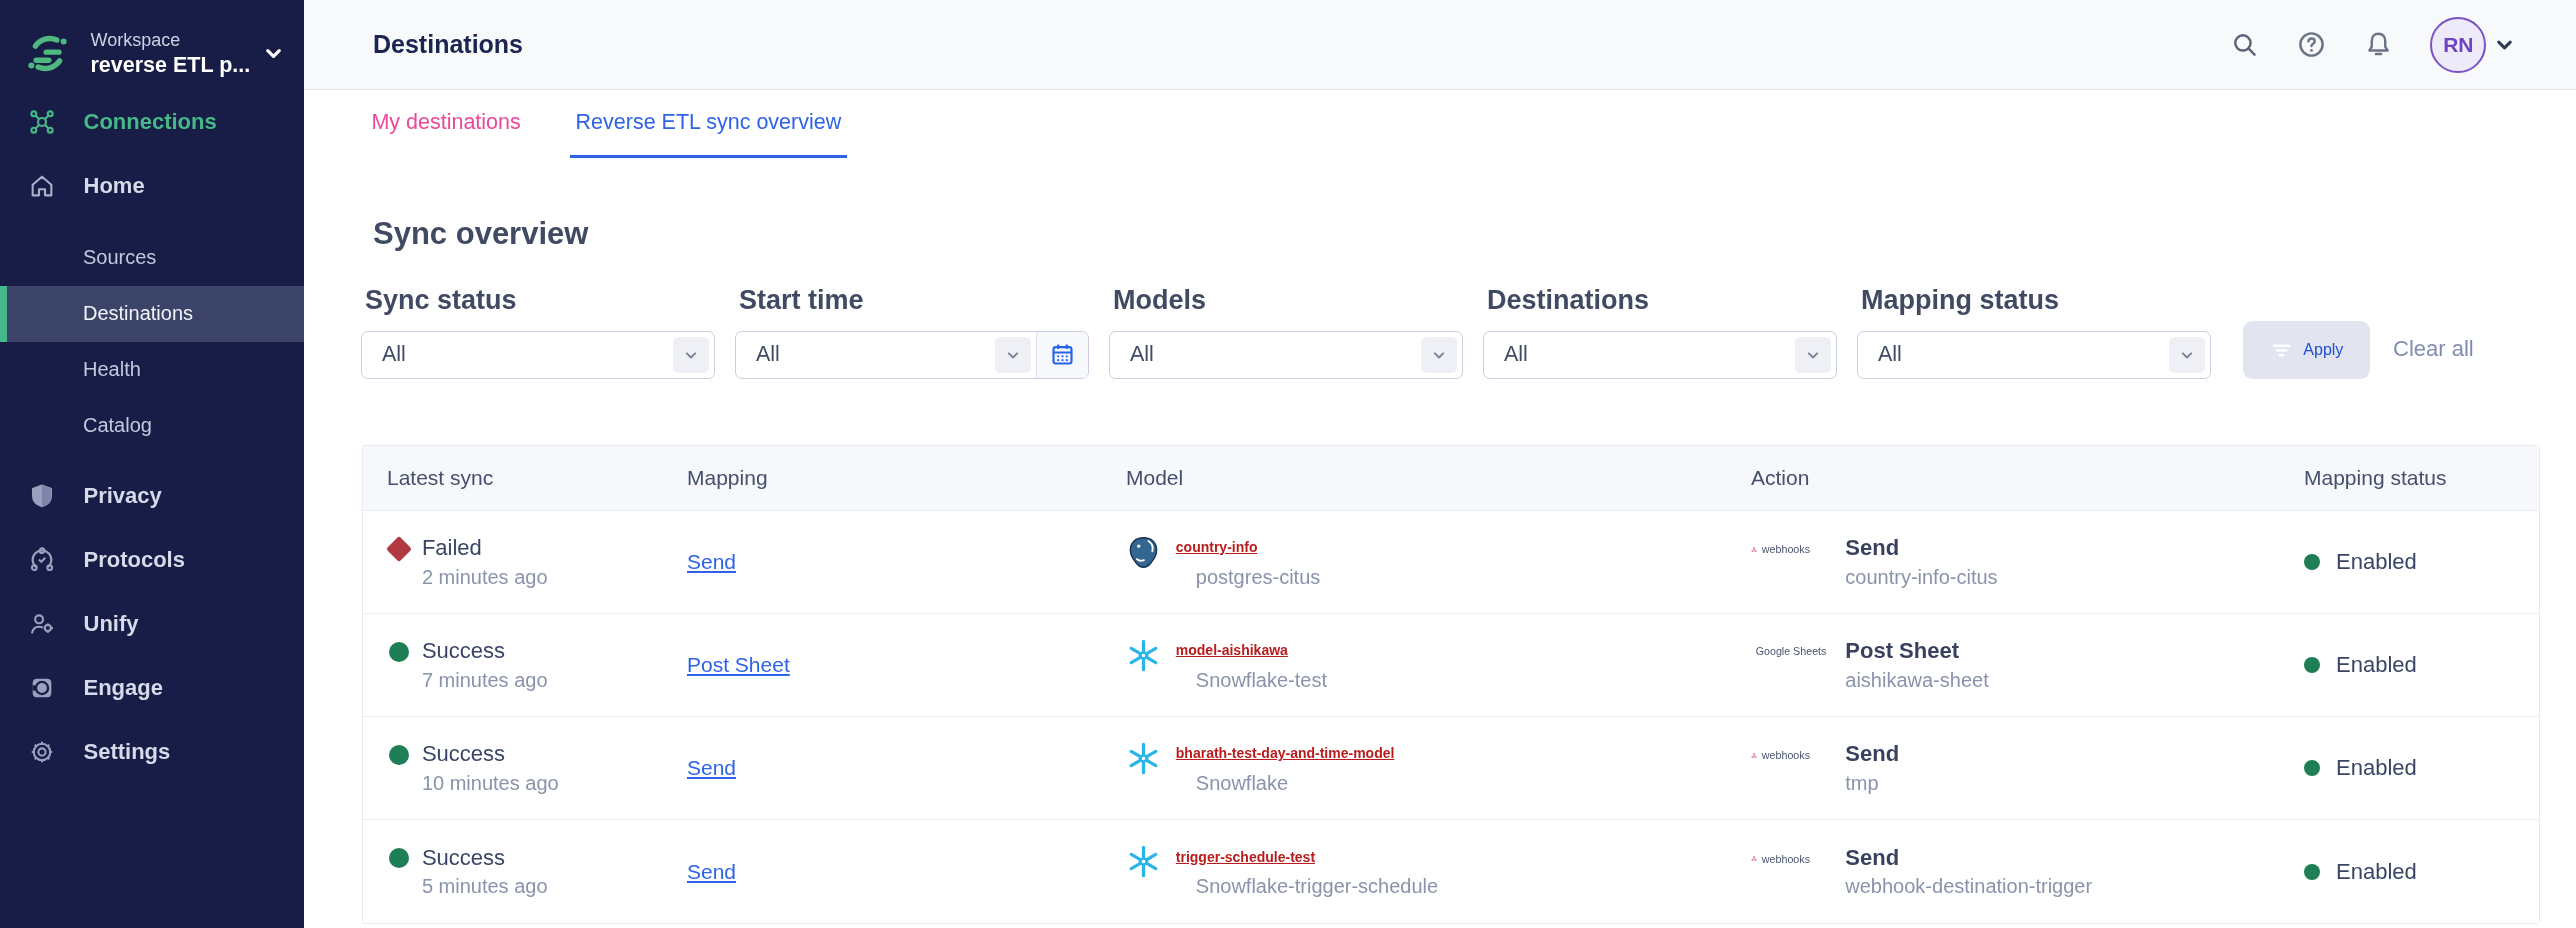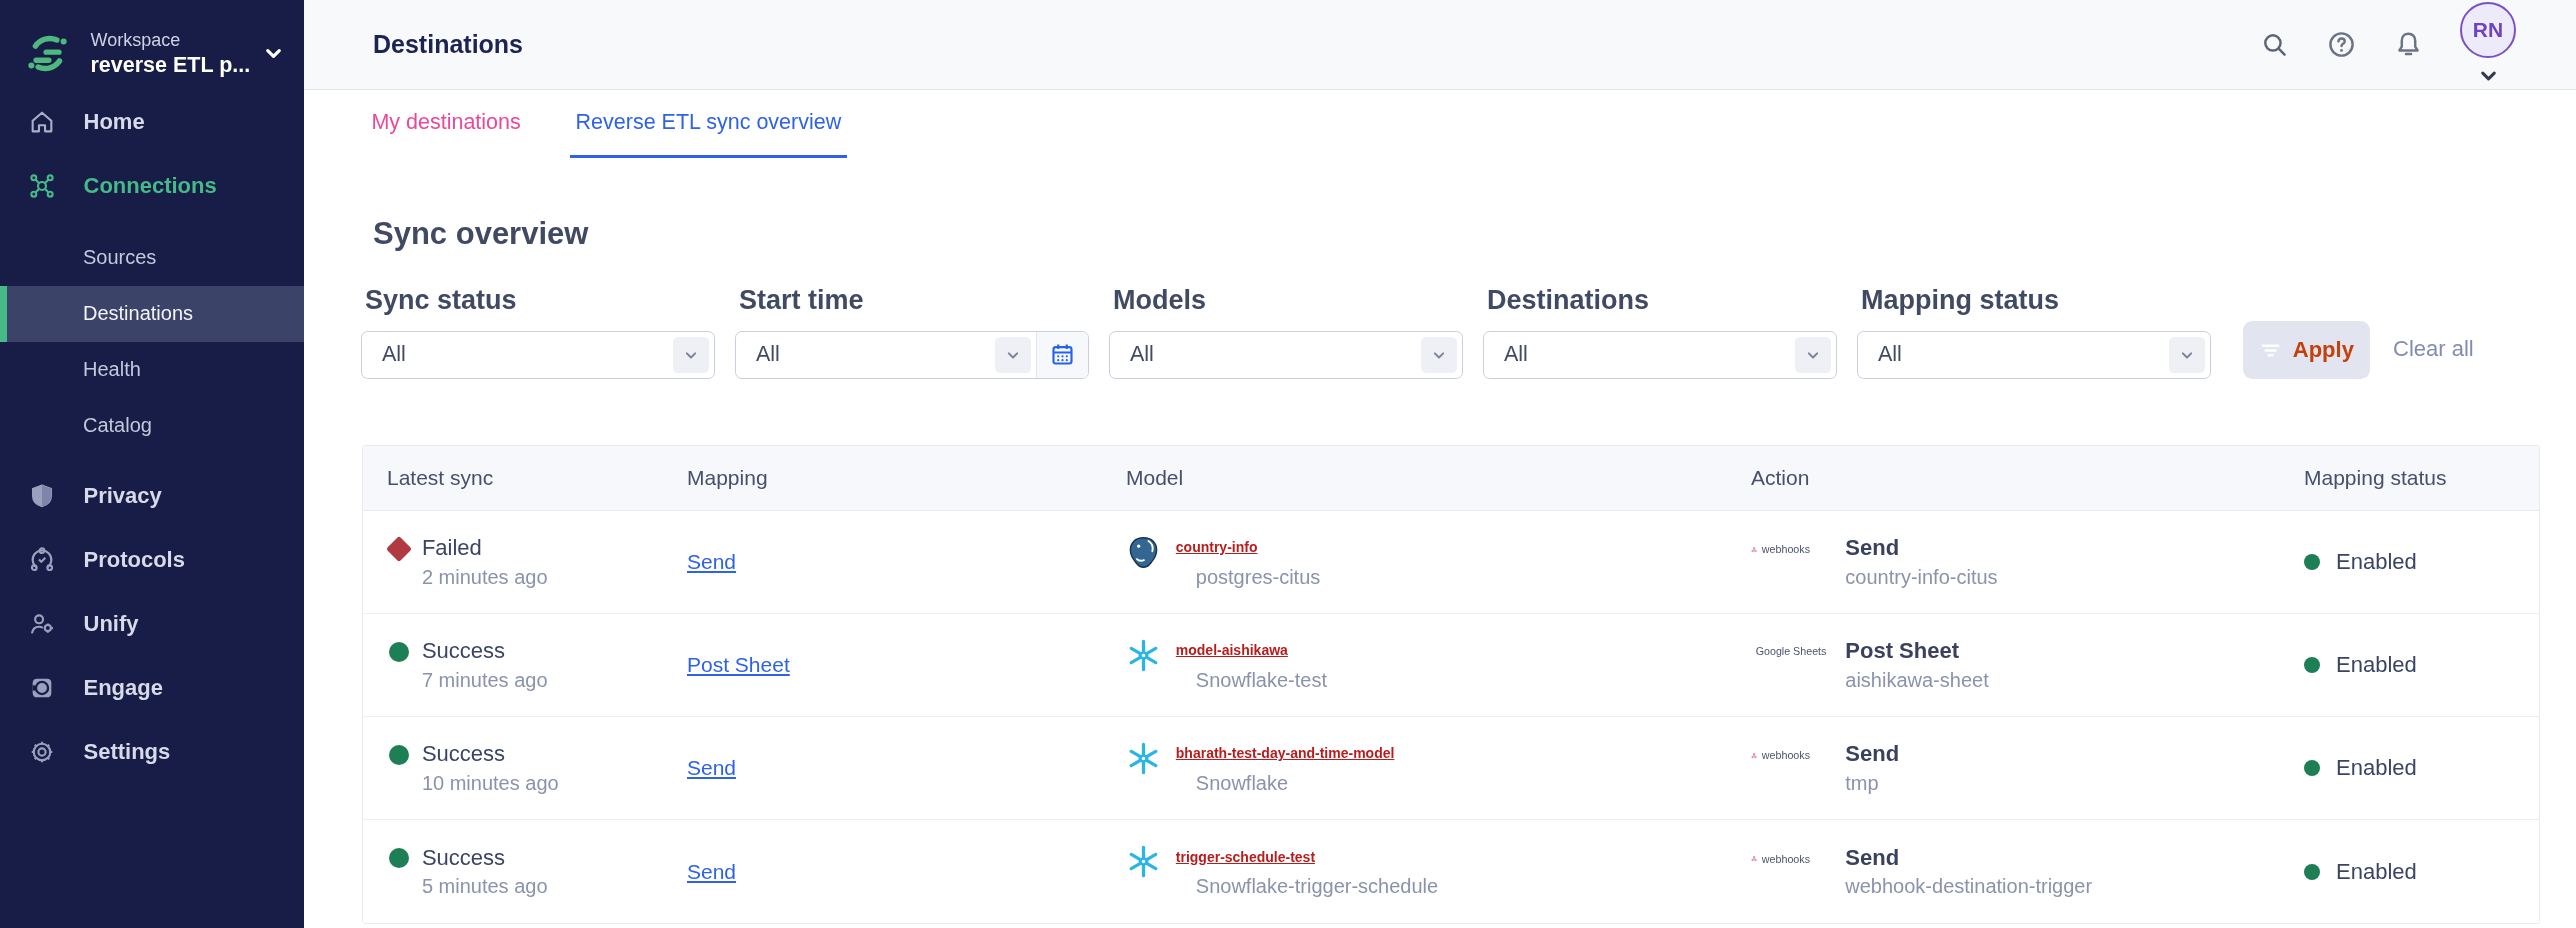--- a/index.html
+++ b/index.html
@@ -26,21 +26,21 @@
   .sub-item.active::before{content:"";position:absolute;left:0;top:0;bottom:0;width:6.7px;background:#45b988;}
   .sub-gap{height:10.7px;}
 
   
   .main{position:absolute;left:304px;top:0;width:2272px;height:928px;background:#ffffff;}
 
   .topbar{position:absolute;left:0;top:0;right:0;height:90px;background:#f8f9fb;border-bottom:1.3px solid #e2e5ec;display:flex;align-items:center;}
   .page-title{margin-left:69px;font-size:25px;font-weight:700;color:#1b2452;}
   .topbar-right{margin-left:auto;margin-right:60px;display:flex;align-items:center;gap:36px;}
   .tb-icon{width:31px;height:31px;cursor:pointer;display:flex;align-items:center;justify-content:center;}
-  .avatar-wrap{display:flex;align-items:center;gap:6.7px;cursor:pointer;flex-direction:column;}
+  .avatar-wrap{display:flex;align-items:center;gap:6.7px;cursor:pointer;}
   .avatar{width:56px;height:56px;border-radius:50%;background:#edeafa;border:2px solid #7a52c7;
           display:flex;align-items:center;justify-content:center;font-size:21px;font-weight:700;color:#6f42c1;}
 
   .tabs{position:absolute;left:0;top:90px;height:68px;display:flex;align-items:center;padding-left:62px;}
   .tab{font-size:21.5px;padding:0 5.4px;height:100%;display:flex;align-items:center;cursor:pointer;color:#ec4899;border-bottom:3.4px solid transparent;margin-right:44px;}
   .tab.active{color:#2e62e7;border-bottom-color:#2e62e7;font-weight:500;}
 
   .page-heading{position:absolute;left:69px;top:216px;font-size:31px;font-weight:700;color:#414a63;margin:0;}
 
   
@@ -48,21 +48,21 @@
   .filter{margin-right:20px;}
   .f-label{font-size:27px;font-weight:700;color:#414a63;margin-bottom:14.8px;padding-left:4px;}
   .select{width:354px;height:48px;border:1.3px solid #c9cfde;border-radius:6.7px;background:#fff;
           display:flex;align-items:center;padding:0 5.4px 0 20px;cursor:pointer;}
   .select .sel-value{font-size:21.5px;color:#414a63;flex:1;}
   .chev-btn{width:36px;height:36px;border-radius:5.4px;background:#eef0f5;display:flex;align-items:center;justify-content:center;}
   .cal-seg{width:52px;height:46px;margin-left:5.4px;margin-right:-5.4px;border-left:1.3px solid #e2e5ec;background:#f6f8fb;
            border-radius:0 5.4px 5.4px 0;display:flex;align-items:center;justify-content:center;}
   .apply-btn{margin-left:12px;margin-top:36px;width:127px;height:58px;border-radius:9.4px;background:#e2e4f0;border:none;
              display:flex;align-items:center;justify-content:center;gap:10.7px;cursor:default;}
-  .apply-btn span{color:#c2410c;font-size:22px;font-weight:700;}
+  .apply-btn span{color:#1d4ed8;font-size:16px;font-weight:400;}
   .clear-all{margin-left:23px;margin-top:51px;font-size:22px;color:#828cb0;cursor:pointer;}
 
   
   .table{position:absolute;left:58px;top:445px;width:2178px;border:0.7px solid #e8eaf1;border-radius:2.7px;background:#fff;}
   .thead{display:grid;grid-template-columns:324px 439px 625px 553px 237px;height:65px;align-items:center;
          background:#f7f8fb;border-bottom:0.7px solid #e8eaf1;}
   .th{font-size:21px;font-weight:500;color:#464f6b;}
   .th.c1{padding-left:24px;}
   .trow{display:grid;grid-template-columns:324px 439px 625px 553px 237px;height:103px;align-items:center;border-bottom:0.7px solid #eceef4;background:#fff;}
   .trow:last-child{border-bottom:none;}
@@ -116,43 +116,43 @@
       <div class="ws-text">
         <div class="ws-label">Workspace</div>
         <div class="ws-name">reverse ETL p...</div>
       </div>
       <svg class="ws-chevron" viewBox="0 0 24 24">
         <polyline points="6,9 12,15 18,9" fill="none" stroke="#ffffff" stroke-width="3.4" stroke-linecap="round" stroke-linejoin="round"></polyline>
       </svg>
     </div>
 
     <nav>
-      <div class="nav-item">
-        <span class="nicon">
-          <svg viewBox="0 0 24 24" width="28" height="28">
-              <path d="M4 11 12 4l8 7v9h-5.4v-5.2h-5.2V20H4z" fill="none" stroke="#a9b0c9" stroke-width="1.8" stroke-linejoin="round"></path>
-            </svg>
-        </span>
-        <span class="nlabel">Home</span>
-      </div>
-
       <div class="nav-item green">
         <span class="nicon">
           <svg viewBox="0 0 24 24" width="28" height="28">
             <g fill="none" stroke="#45b988" stroke-width="1.8">
               <circle cx="12" cy="12" r="3.4"></circle>
               <circle cx="5" cy="5" r="2.1"></circle>
                 <circle cx="19" cy="5" r="2.1"></circle>
               <circle cx="5" cy="19" r="2.1"></circle>
                 <circle cx="19" cy="19" r="2.1"></circle>
               <path d="M9.6 9.6 6.6 6.6M14.4 9.6l3-3M9.6 14.4l-3 3M14.4 14.4l3 3"></path>
             </g>
           </svg>
         </span>
         <span class="nlabel">Connections</span>
+      </div>
+
+      <div class="nav-item">
+        <span class="nicon">
+          <svg viewBox="0 0 24 24" width="28" height="28">
+              <path d="M4 11 12 4l8 7v9h-5.4v-5.2h-5.2V20H4z" fill="none" stroke="#a9b0c9" stroke-width="1.8" stroke-linejoin="round"></path>
+            </svg>
+        </span>
+        <span class="nlabel">Home</span>
       </div>
 
       <div class="sub-item first">Sources</div>
       <div class="sub-item active">Destinations</div>
       <div class="sub-item">Health</div>
       <div class="sub-item">Catalog</div>
       <div class="sub-gap"></div>
 
       <div class="nav-item">
         <span class="nicon">

